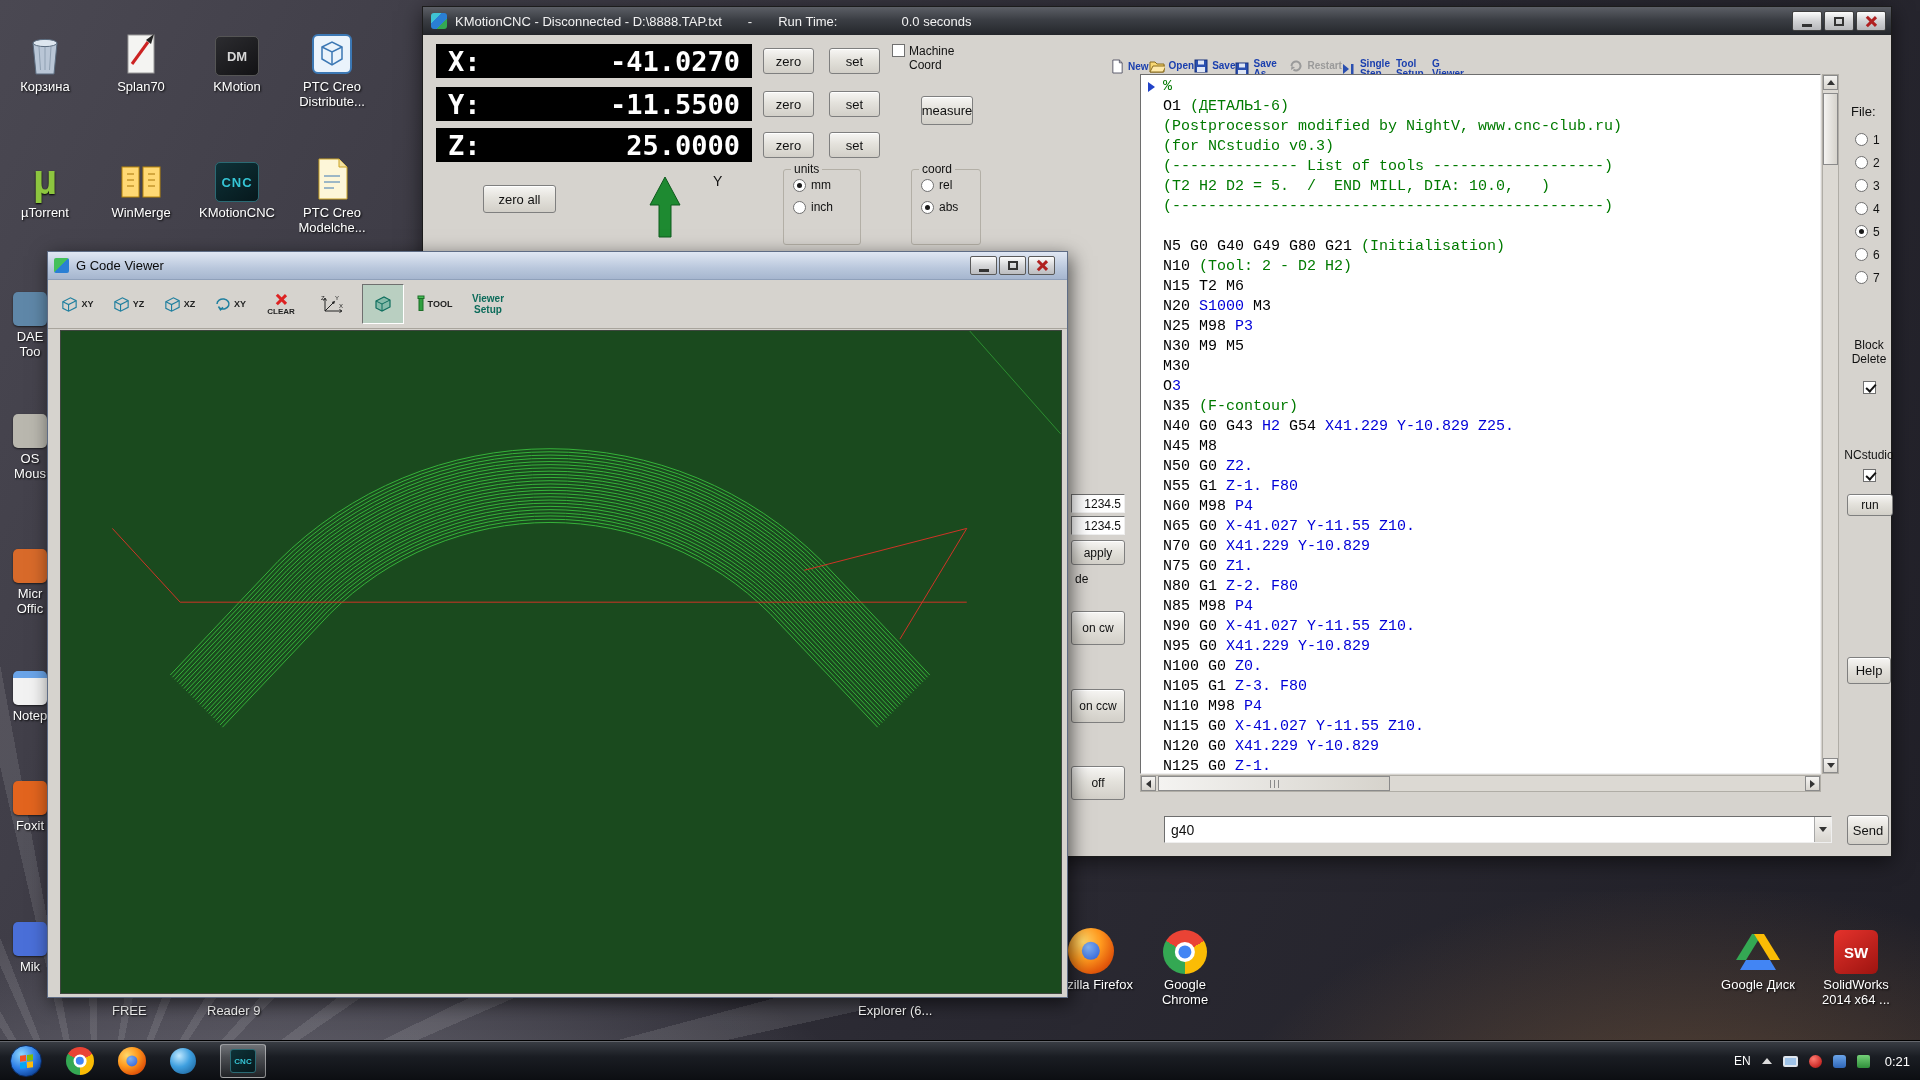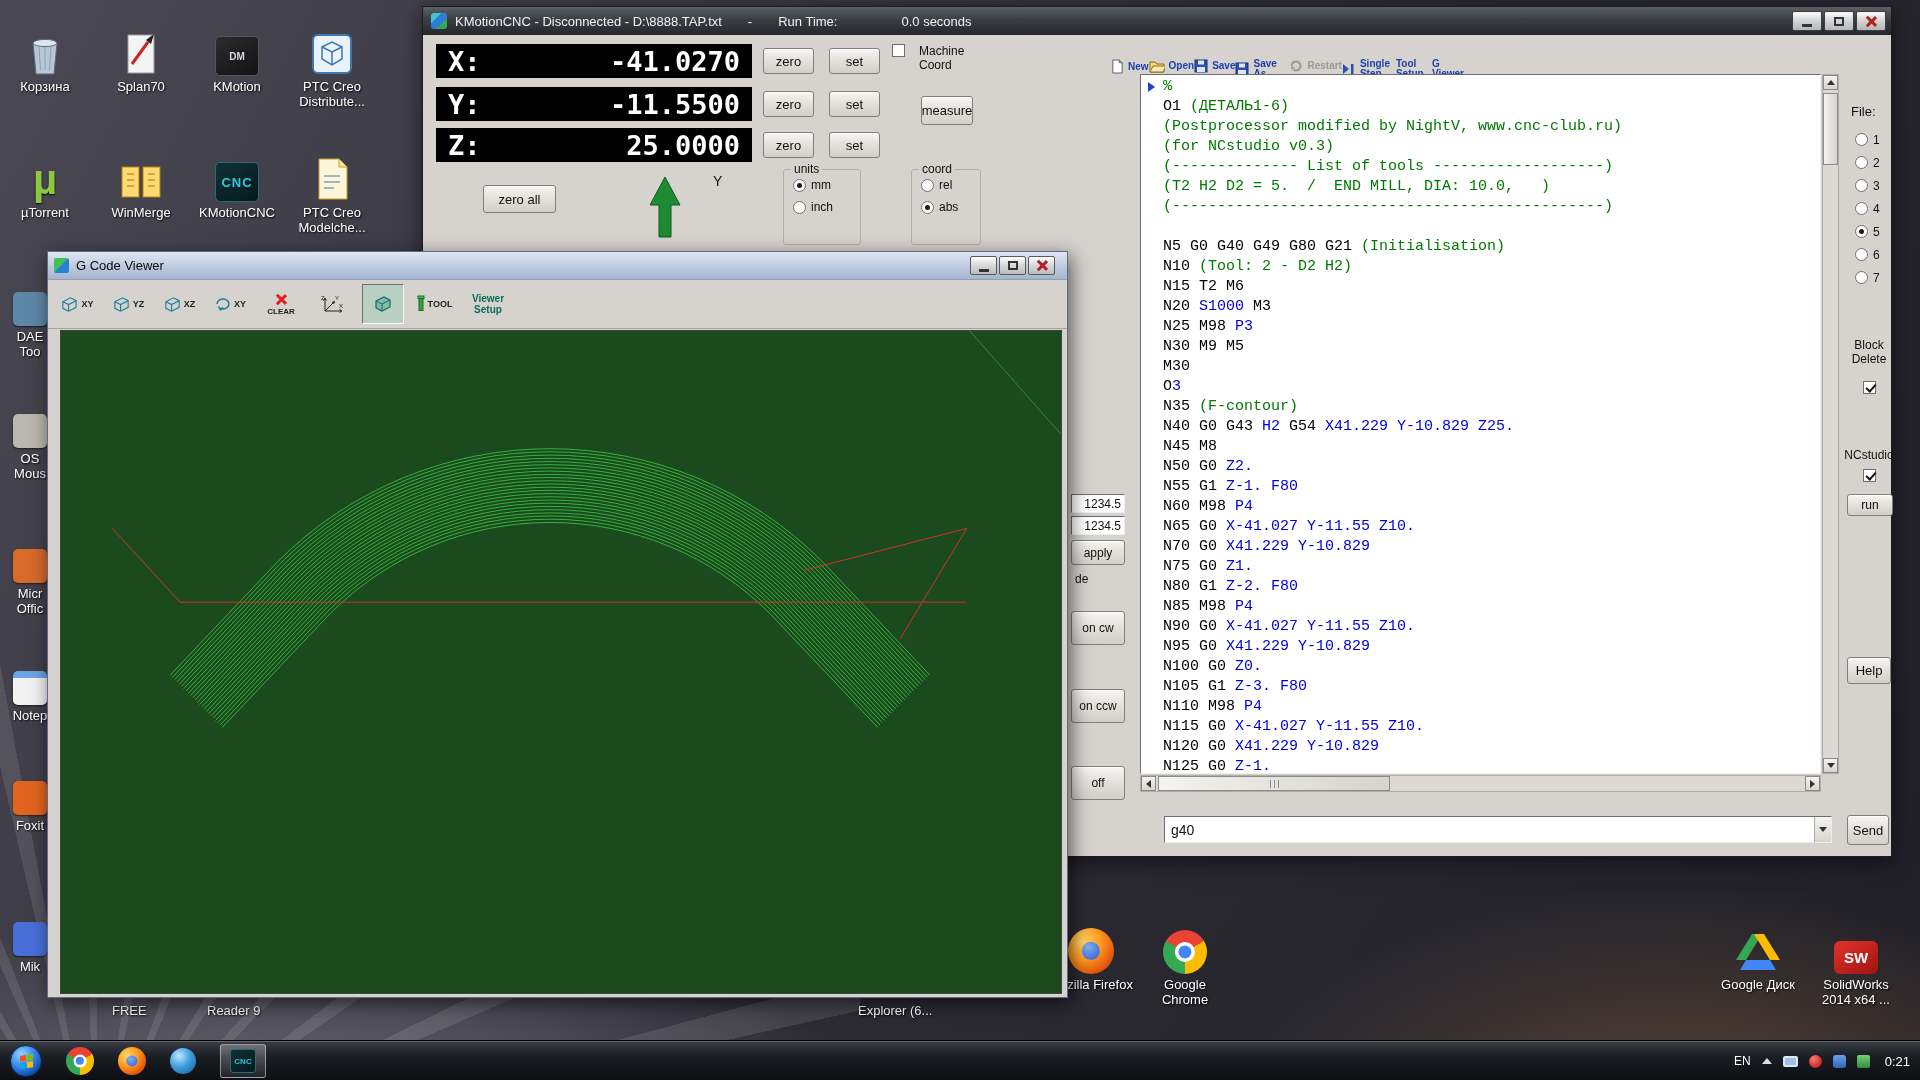--- a/index.html
+++ b/index.html
@@ -12,23 +12,23 @@
  background:repeating-conic-gradient(from -24deg at 22% 100%, rgba(255,255,255,.10) 0 2.5deg, transparent 2.5deg 11deg)}
 
 .dicon{position:absolute;width:88px;text-align:center;z-index:1;cursor:default}
 .icbox{height:62px;display:flex;align-items:flex-end;justify-content:center}
 .dlabel{margin-top:3px;font-size:13px;color:#fff;text-shadow:1px 1px 2px rgba(0,0,0,.95);line-height:15px}
 .edge{width:44px}
 .edge .icbox{height:44px}
 .sq{width:34px;height:34px;border-radius:5px;box-shadow:0 1px 2px rgba(0,0,0,.6)}
 .ic-mu{font-size:42px;font-weight:bold;color:#8dc63f;text-shadow:0 1px 2px #000;line-height:44px}
 .ic-cnc,.ic-dm{width:44px;height:40px;border-radius:5px;display:flex;align-items:center;justify-content:center;font-weight:bold}
-.ic-dm{background:linear-gradient(145deg,#2c2c30,#121214);color:#d8d8d8;font-size:10px;border:1px solid #555}
+.ic-dm{background:linear-gradient(145deg,#2c2c30,#121214);color:#d8d8d8;font-size:13px;border:1px solid #555}
 .ic-cnc{background:linear-gradient(145deg,#0e3238,#06181c);color:#35c4d4;font-size:13px;letter-spacing:1px;border:1px solid #2a6a74}
-.ic-sw{width:44px;height:33px;border-radius:6px;background:linear-gradient(145deg,#e5322c,#9d1410);color:#fff;font-weight:bold;display:flex;align-items:center;justify-content:center;font-size:15px}
+.ic-sw{width:44px;height:44px;border-radius:6px;background:linear-gradient(145deg,#e5322c,#9d1410);color:#fff;font-weight:bold;display:flex;align-items:center;justify-content:center;font-size:15px}
 .ic-ff{position:relative;width:46px;height:46px;border-radius:50%;background:radial-gradient(circle at 32% 30%, #ffd86b, #ff9a1f 40%, #e3590b 72%, #a83604)}
 .ic-ff::after{content:"";position:absolute;left:50%;top:50%;width:40%;height:40%;border-radius:50%;transform:translate(-50%,-50%);background:radial-gradient(circle at 35% 30%,#7fb0f0,#2a5bd7)}
 .ic-chrome{position:relative;width:44px;height:44px;border-radius:50%;background:conic-gradient(from -60deg,#ea4335 0 120deg,#fbbc05 0 240deg,#34a853 0 360deg)}
 .ic-chrome::before{content:"";position:absolute;left:50%;top:50%;width:46%;height:46%;border-radius:50%;transform:translate(-50%,-50%);background:#fff}
 .ic-chrome::after{content:"";position:absolute;left:50%;top:50%;width:30%;height:30%;border-radius:50%;transform:translate(-50%,-50%);background:#4285f4}
 .small{width:28px;height:28px}
 .ic-sphere{width:26px;height:26px;border-radius:50%;background:radial-gradient(circle at 35% 30%, #bfe8ff, #3fa0e0 45%, #15568c)}
 
 .btn{position:absolute;background:linear-gradient(180deg,#f7f6f4,#e4e2dc 45%,#d2cfc8);border:1px solid #7f7f7f;border-radius:3px;font-size:13px;color:#111;display:flex;align-items:center;justify-content:center;box-shadow:inset 0 1px 0 #fff;cursor:default}
 .radio{width:13px;height:13px;border:1px solid #707070;border-radius:50%;background:#fff;position:relative;display:inline-block;flex:none}
@@ -301,21 +301,21 @@
       <span>25.0000</span>
     </div>
 
     <div class="btn" style="left:340px;top:41px;width:51px;height:26px">zero</div>
     <div class="btn" style="left:406px;top:41px;width:51px;height:26px">set</div>
     <div class="btn" style="left:340px;top:84px;width:51px;height:26px">zero</div>
     <div class="btn" style="left:406px;top:84px;width:51px;height:26px">set</div>
     <div class="btn" style="left:340px;top:125px;width:51px;height:26px">zero</div>
     <div class="btn" style="left:406px;top:125px;width:51px;height:26px">set</div>
 
-    <div style="position:absolute;left:469px;top:37px;display:flex;gap:14px">
+    <div style="position:absolute;left:469px;top:37px;display:flex;gap:4px">
       <span class="checkbox"></span>
       <span class="mclabel" style="width:58px">Machine Coord</span>
     </div>
     <div class="btn" style="left:498px;top:89px;width:52px;height:29px">measure</div>
     <div class="btn" style="left:60px;top:178px;width:73px;height:28px">zero all</div>
 
     <div class="arrow-y" style="left:225px;top:168px">
       <svg width="34" height="64" viewBox="0 0 34 64">
           <path d="M17 2 L32 30 L23 30 L23 62 L11 62 L11 30 L2 30 Z" fill="#1e8a31" stroke="#0d5a1c"></path>
         </svg>

